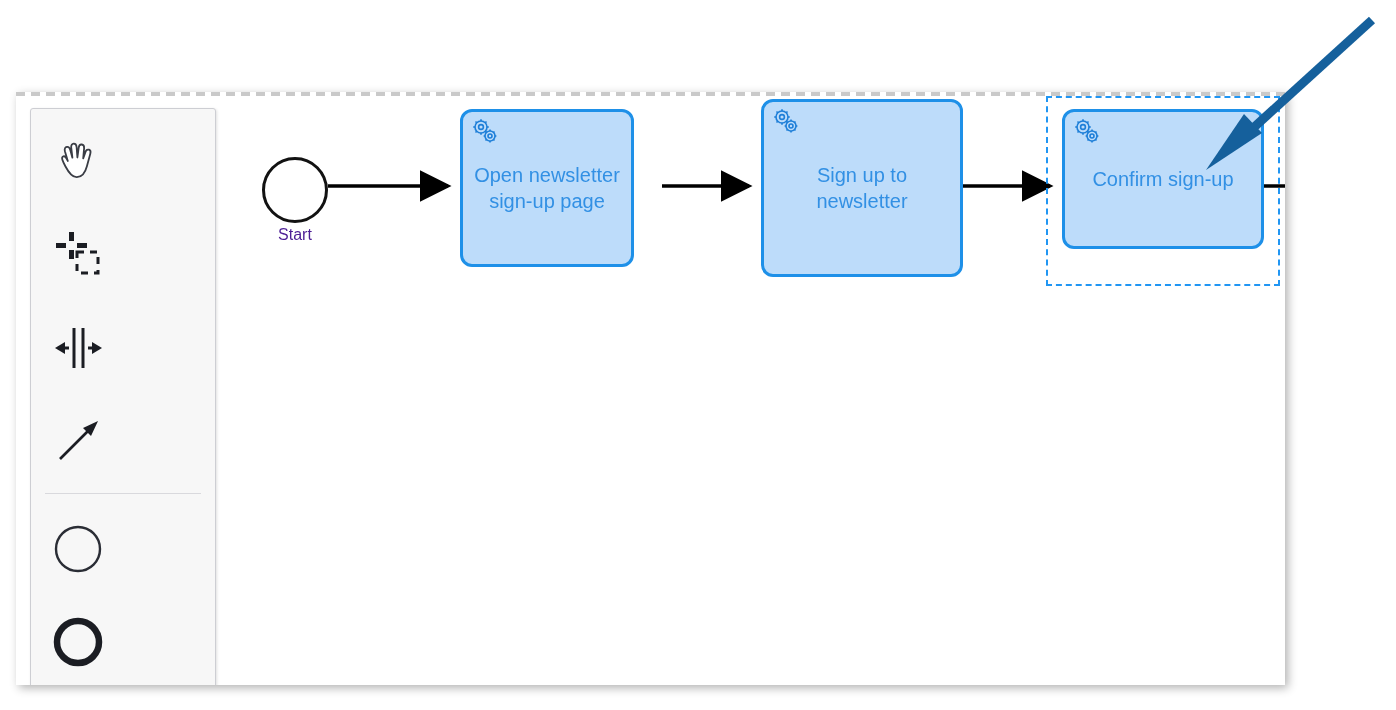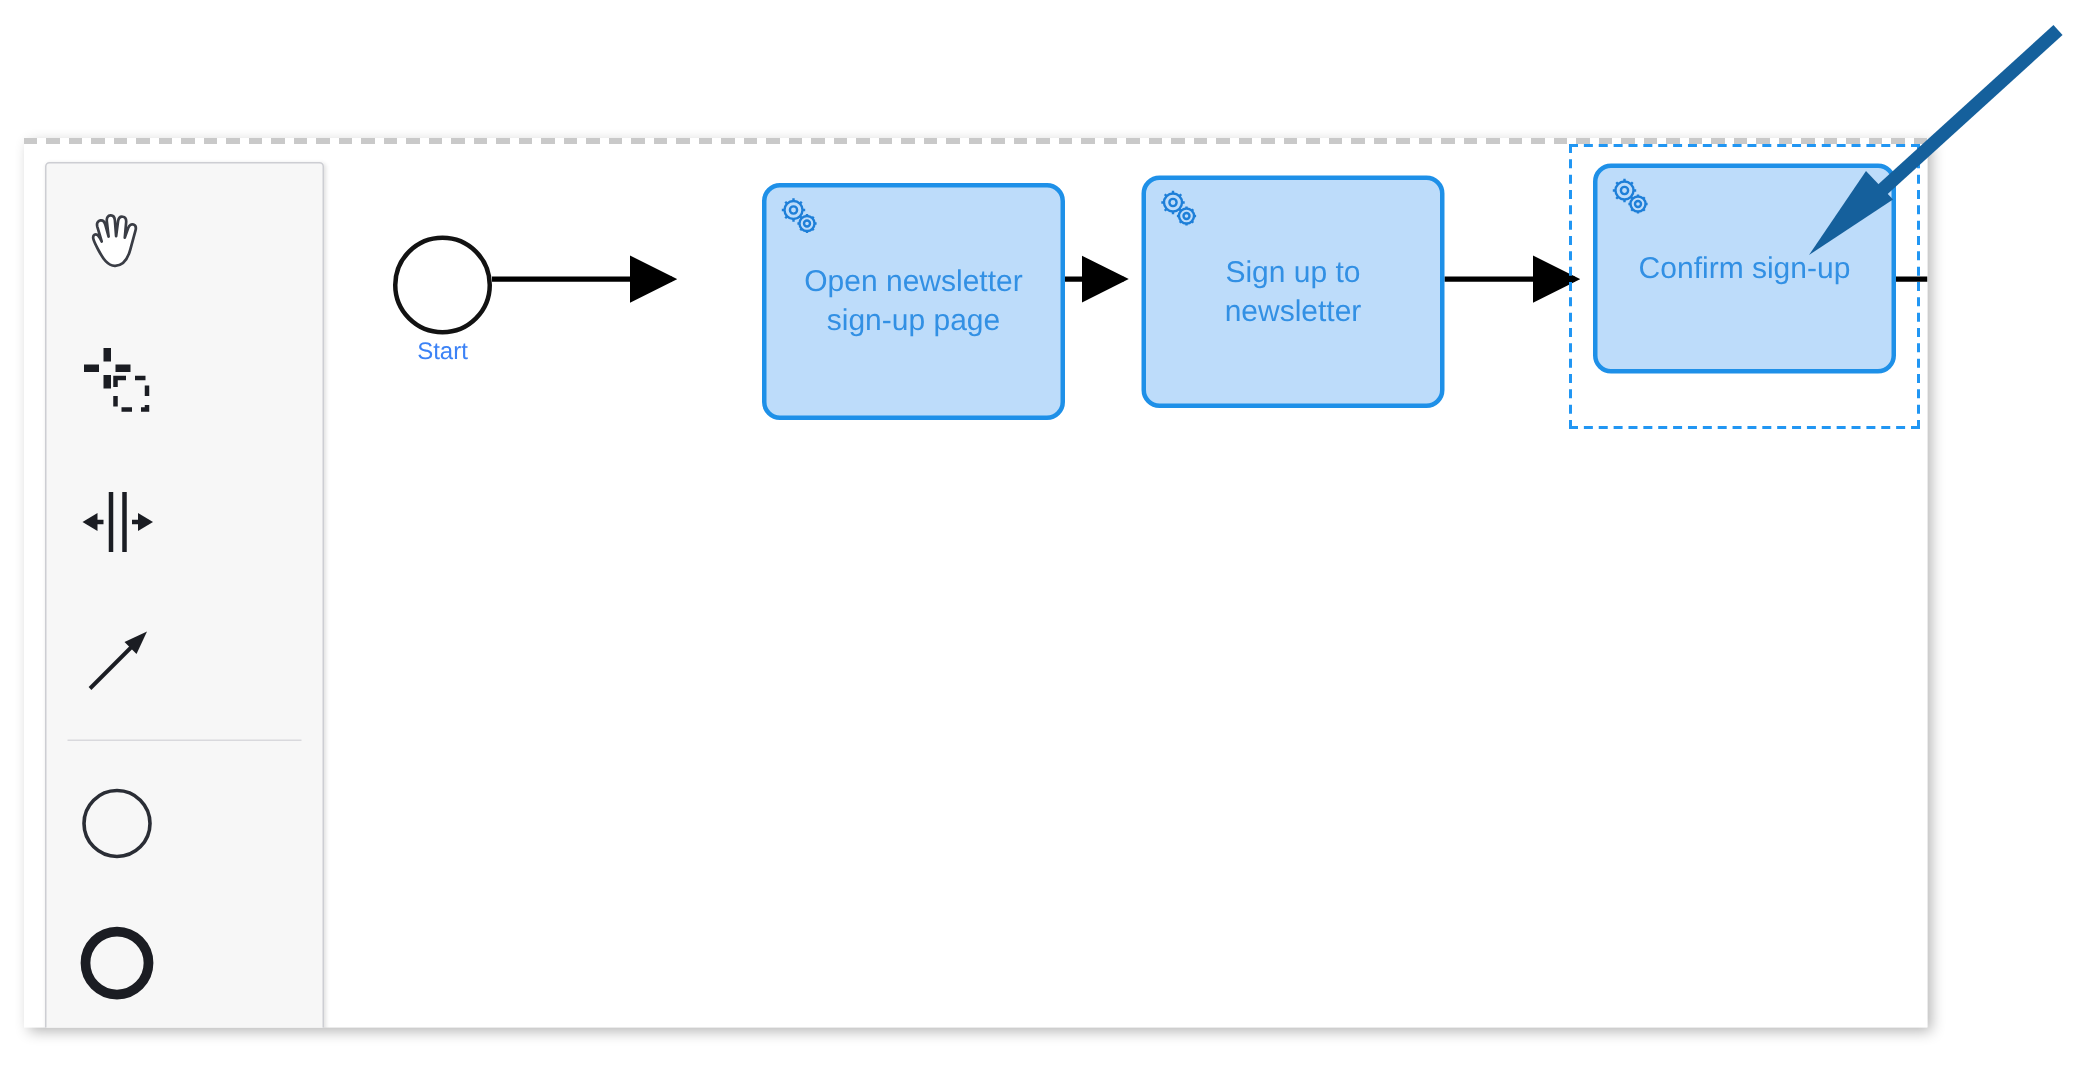--- a/index.html
+++ b/index.html
@@ -118,21 +118,21 @@
   .start-event {
     position: absolute;
     border: 3px solid #121212;
     border-radius: 50%;
     box-sizing: border-box;
     background: transparent;
     cursor: pointer;
   }
   .event-label {
     position: absolute;
-    color: #3b82f6;
+    color: #4c1d95;
     font-size: 16px;
     text-align: center;
     white-space: nowrap;
     user-select: none;
   }
   .flow-svg {
     position: absolute;
     left: 0;
     top: 0;
     width: 100%;
@@ -169,40 +169,40 @@
           <line x1="312" y1="90" x2="432" y2="90" marker-end="url(#flowArrow)"></line>
           <line x1="646" y1="90" x2="733" y2="90" marker-end="url(#flowArrow)"></line>
           <line x1="947" y1="90" x2="1034" y2="90" marker-end="url(#flowArrow)"></line>
           <line x1="1248" y1="90" x2="1269" y2="90"></line>
         </g>
       </svg>
 
       <div class="start-event" style="left:246px; top:61px; width:66px; height:66px;"></div>
       <div class="event-label" style="left:246px; top:130px; width:66px;">Start</div>
 
-      <div class="bpmn-task" style="left:444px; top:26px; width:202px; height:158px;margin-left:48px;">
+      <div class="bpmn-task" style="left:444px; top:13px; width:174px; height:158px;">
         <svg class="task-type-icon" viewBox="0 0 34 34">
           <g fill="none" stroke="#1e7fd8" stroke-width="1.6">
             <circle cx="12" cy="11" r="6"></circle>
             <circle cx="12" cy="11" r="2.4"></circle>
             <path d="M12 3.2 L12 5 M12 17 L12 18.8 M4.2 11 L6 11 M18 11 L19.8 11
                      M6.5 5.5 L7.7 6.7 M16.3 15.3 L17.5 16.5
                      M17.5 5.5 L16.3 6.7 M7.7 15.3 L6.5 16.5"></path>
             <circle cx="21" cy="20" r="5"></circle>
             <circle cx="21" cy="20" r="2"></circle>
             <path d="M21 13.6 L21 15 M21 25 L21 26.4 M14.6 20 L16 20 M26 20 L27.4 20
                      M16.5 15.5 L17.5 16.5 M24.5 23.5 L25.5 24.5
                      M25.5 15.5 L24.5 16.5 M17.5 23.5 L16.5 24.5"></path>
           </g>
         </svg>
         <span class="task-label">Open newsletter
 sign-up page</span>
       </div>
 
-      <div class="bpmn-task" style="left:745px; top:21px; width:202px; height:155px;">
+      <div class="bpmn-task" style="left:745px; top:3px; width:202px; height:178px;">
         <svg class="task-type-icon" viewBox="0 0 34 34">
           <g fill="none" stroke="#1e7fd8" stroke-width="1.6">
             <circle cx="12" cy="11" r="6"></circle>
             <circle cx="12" cy="11" r="2.4"></circle>
             <path d="M12 3.2 L12 5 M12 17 L12 18.8 M4.2 11 L6 11 M18 11 L19.8 11
                      M6.5 5.5 L7.7 6.7 M16.3 15.3 L17.5 16.5
                      M17.5 5.5 L16.3 6.7 M7.7 15.3 L6.5 16.5"></path>
             <circle cx="21" cy="20" r="5"></circle>
             <circle cx="21" cy="20" r="2"></circle>
             <path d="M21 13.6 L21 15 M21 25 L21 26.4 M14.6 20 L16 20 M26 20 L27.4 20

